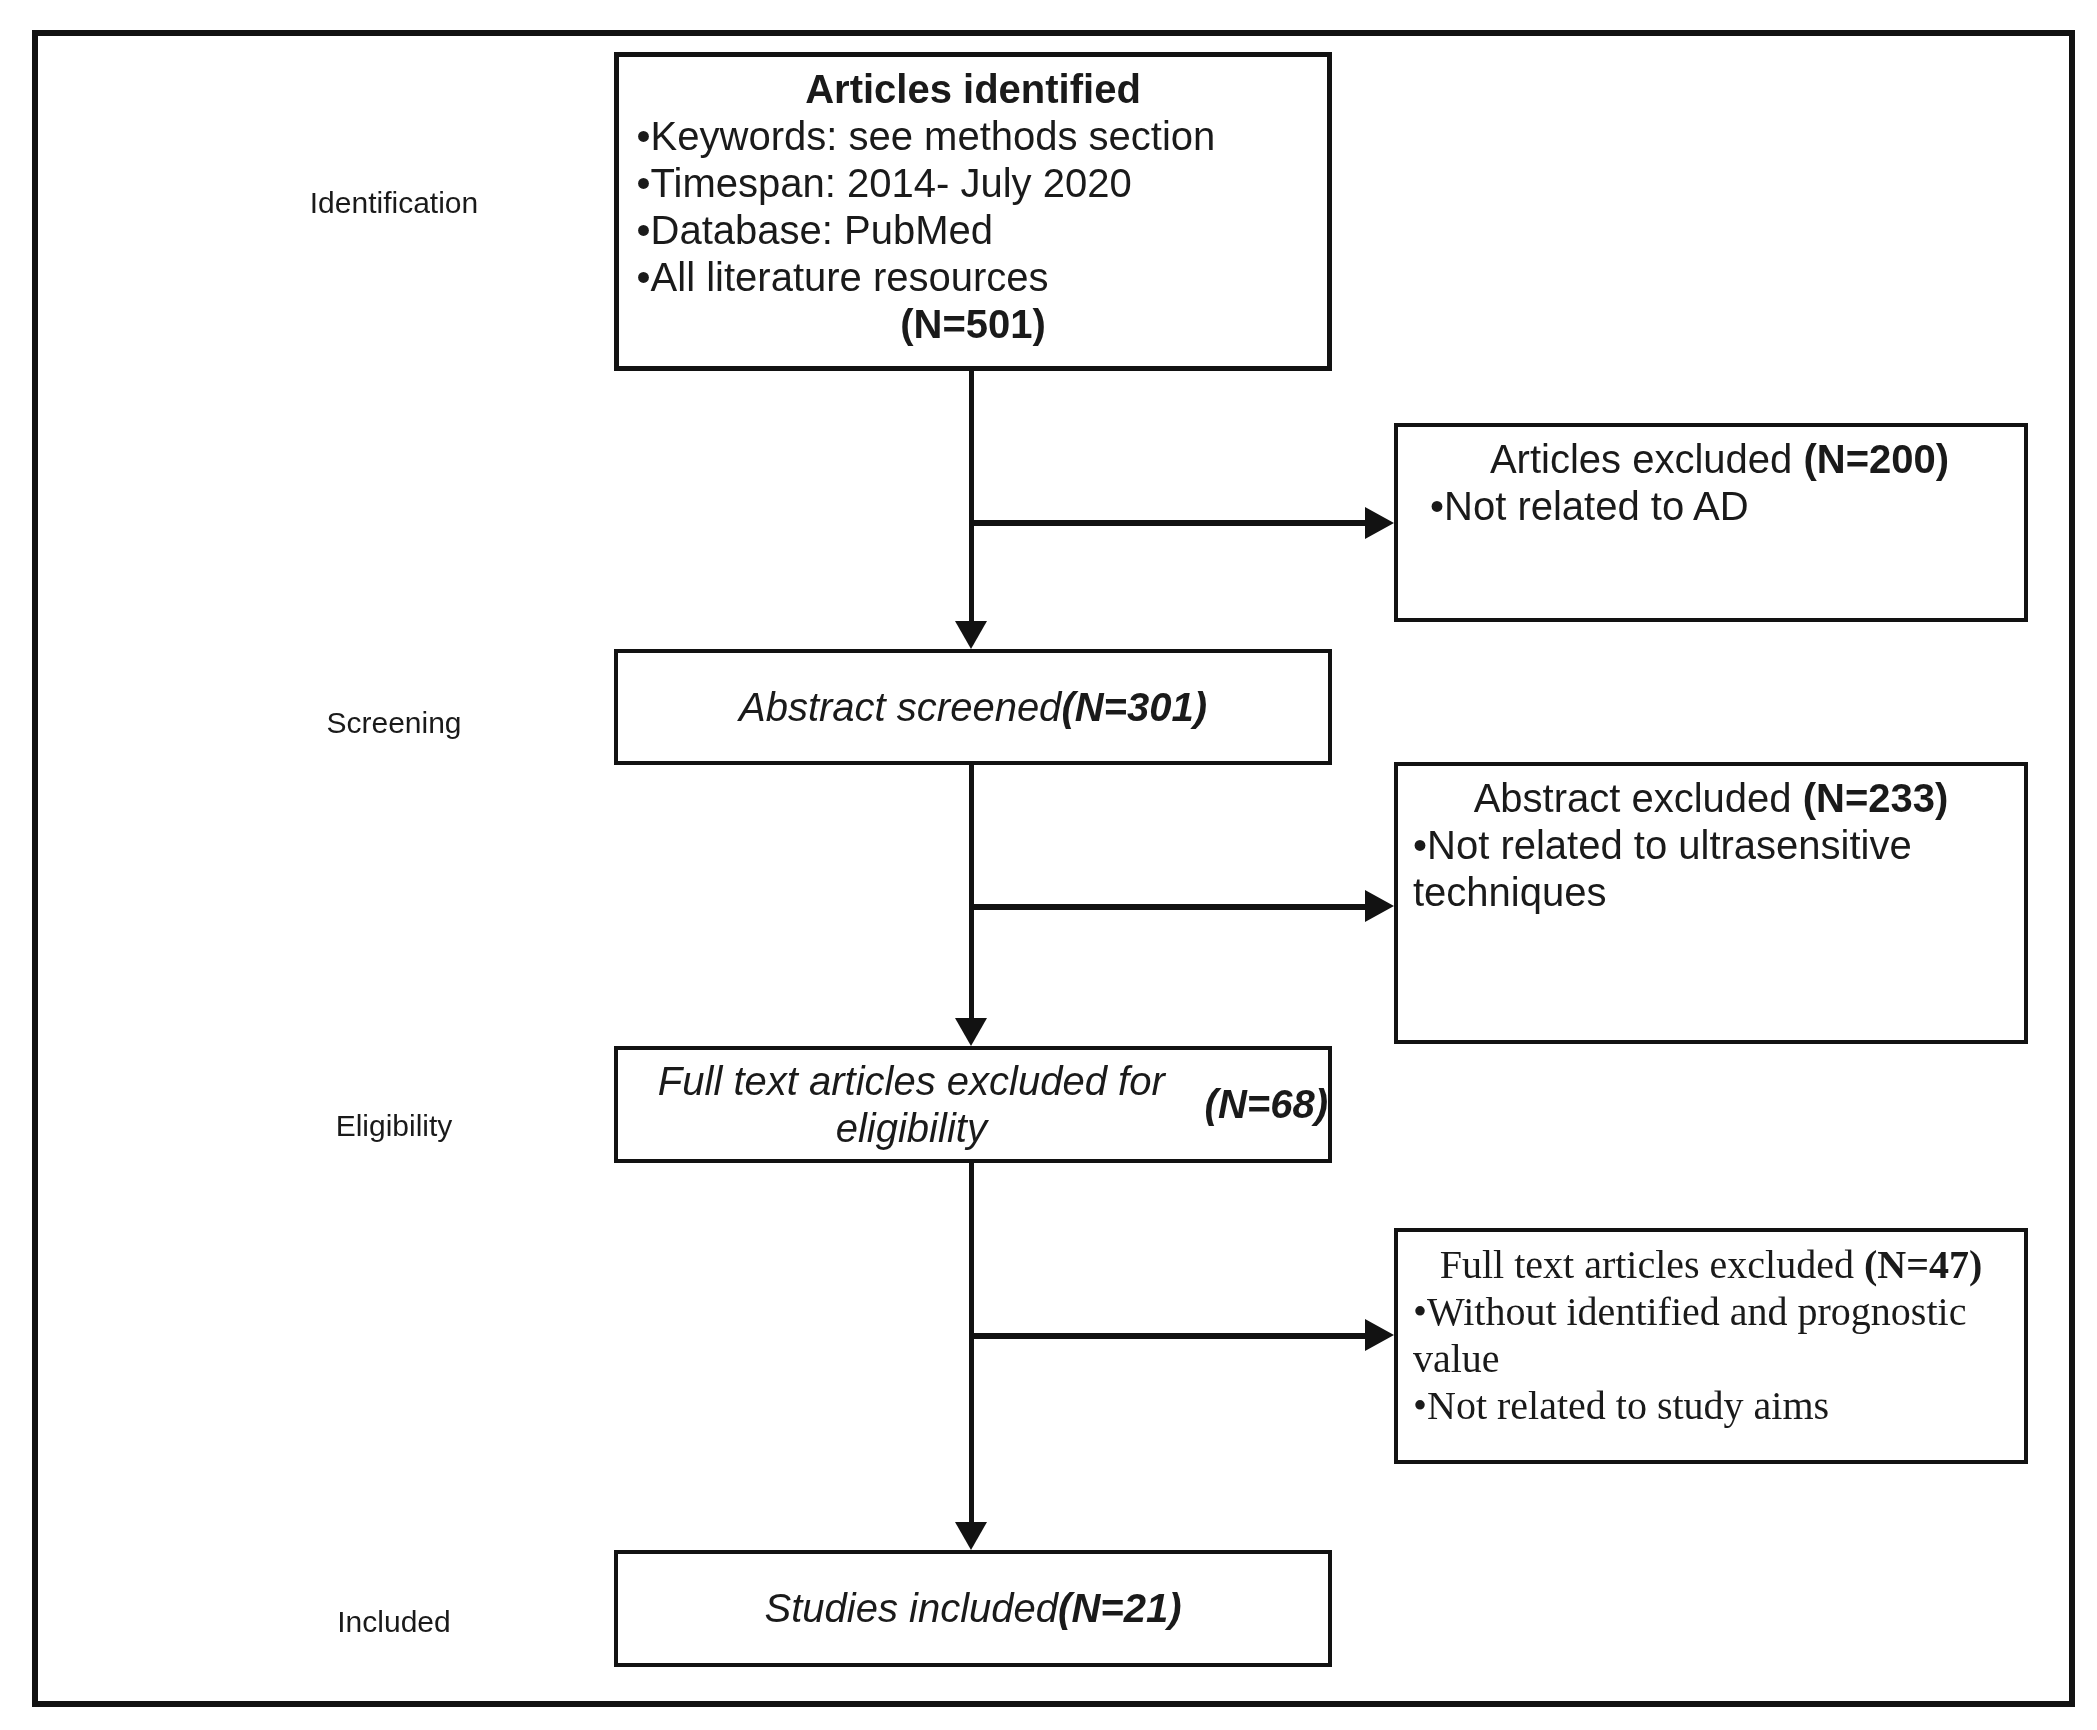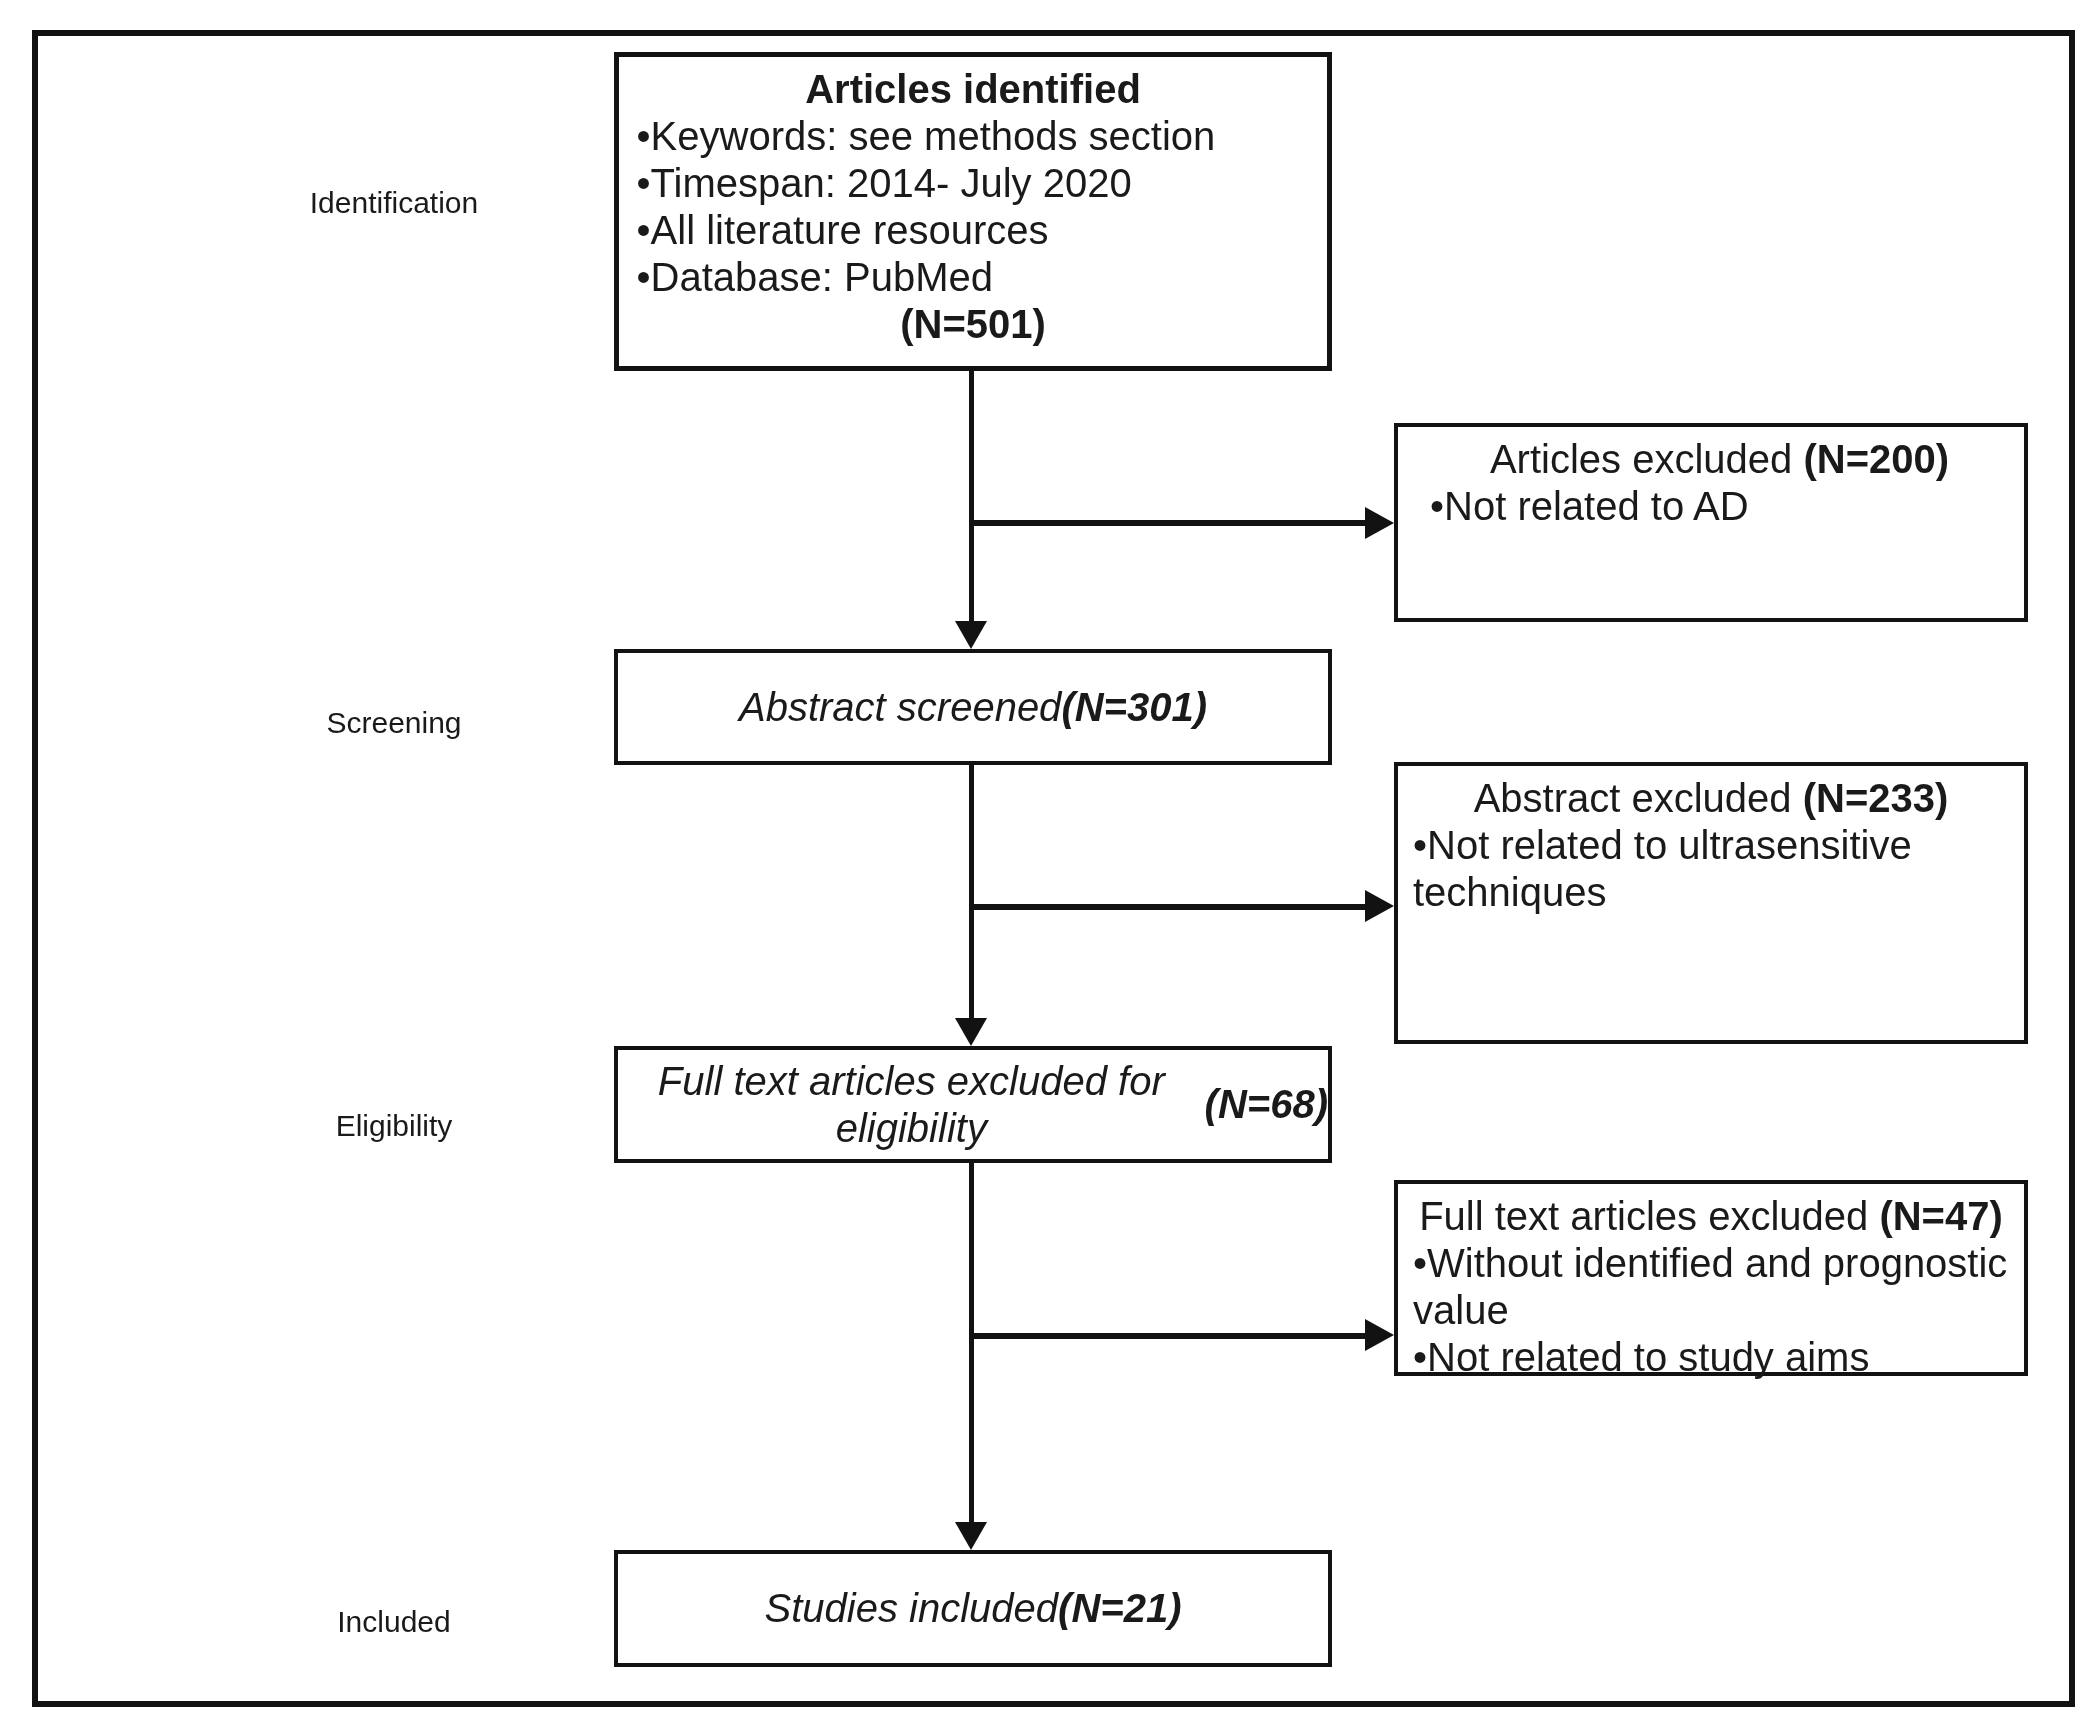--- a/index.html
+++ b/index.html
@@ -80,21 +80,21 @@
   .box-included { top: 1550px; height: 117px; }
   .n-bold { font-weight: bold; }
 
   .side-box {
     left: 1394px;
     width: 634px;
     padding: 8.8px 15px;
   }
   .box-excl-articles { top: 423px;  height: 199px; padding-left: 32px; }
   .box-excl-abstract { top: 762px; height: 282px; }
-  .box-excl-fulltext { top: 1180px; height: 196px; }
+  .box-excl-fulltext { top: 1228px; height: 236px; font-family: Liberation Serif, serif; }
   .side-box .head { text-align: center; }
 
   .vline {
     position: absolute;
     left: 969px;
     width: 5px;
     background: #121212;
   }
   .vline-1 { top: 370px;  height: 251px; }
   .vline-2 { top: 765px; height: 253px; }
@@ -145,22 +145,22 @@
 
   <div class="stage-label lbl-identification">Identification</div>
   <div class="stage-label lbl-screening">Screening</div>
   <div class="stage-label lbl-eligibility">Eligibility</div>
   <div class="stage-label lbl-included">Included</div>
 
   <div class="box main-box box-identified">
     <div class="title">Articles identified</div>
     <div class="bullet-line"><span class="bullet-marker">•</span><span>Keywords: see methods section</span></div>
     <div class="bullet-line"><span class="bullet-marker">•</span><span>Timespan: 2014- July 2020</span></div>
+    <div class="bullet-line"><span class="bullet-marker">•</span><span>Database: PubMed</span></div>
     <div class="bullet-line"><span class="bullet-marker">•</span><span>All literature resources</span></div>
-    <div class="bullet-line"><span class="bullet-marker">•</span><span>Database: PubMed</span></div>
     <div class="n-line">(N=501)</div>
   </div>
 
   <div class="vline vline-1"></div>
   <div class="arrow-down adown-1"></div>
   <div class="hline hline-1"></div>
   <div class="arrow-right aright-1"></div>
 
   <div class="box side-box box-excl-articles">
     <div class="head"><span>Articles excluded</span> <span class="n-bold">(N=200)</span></div>

